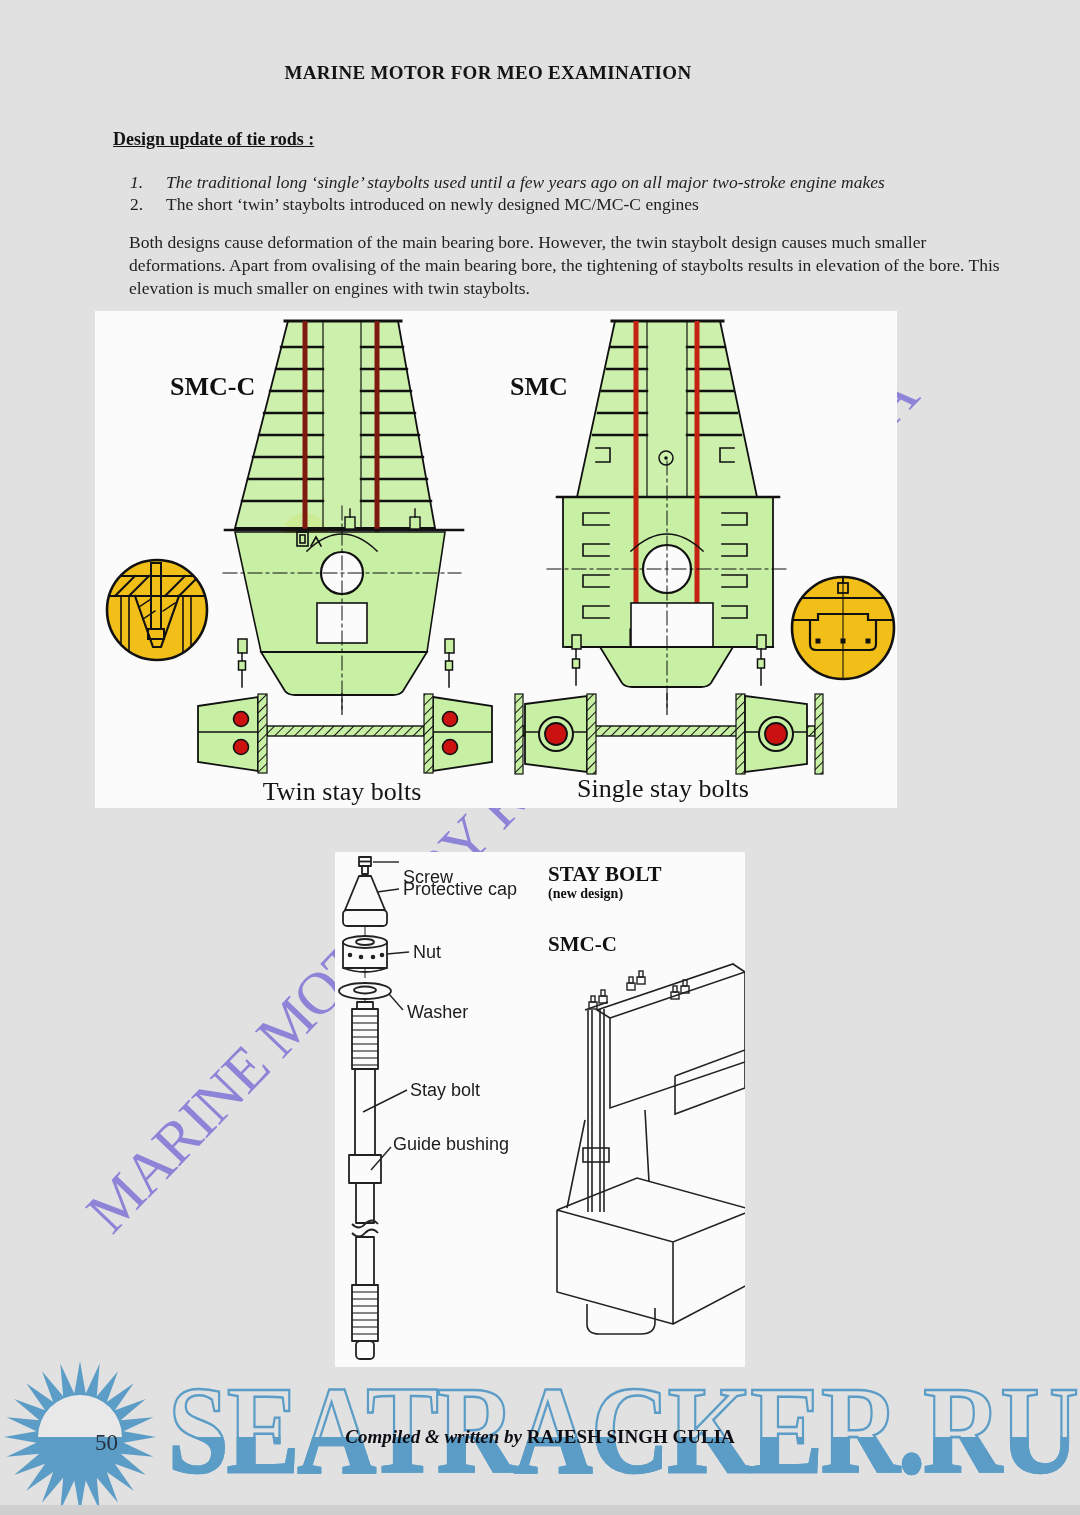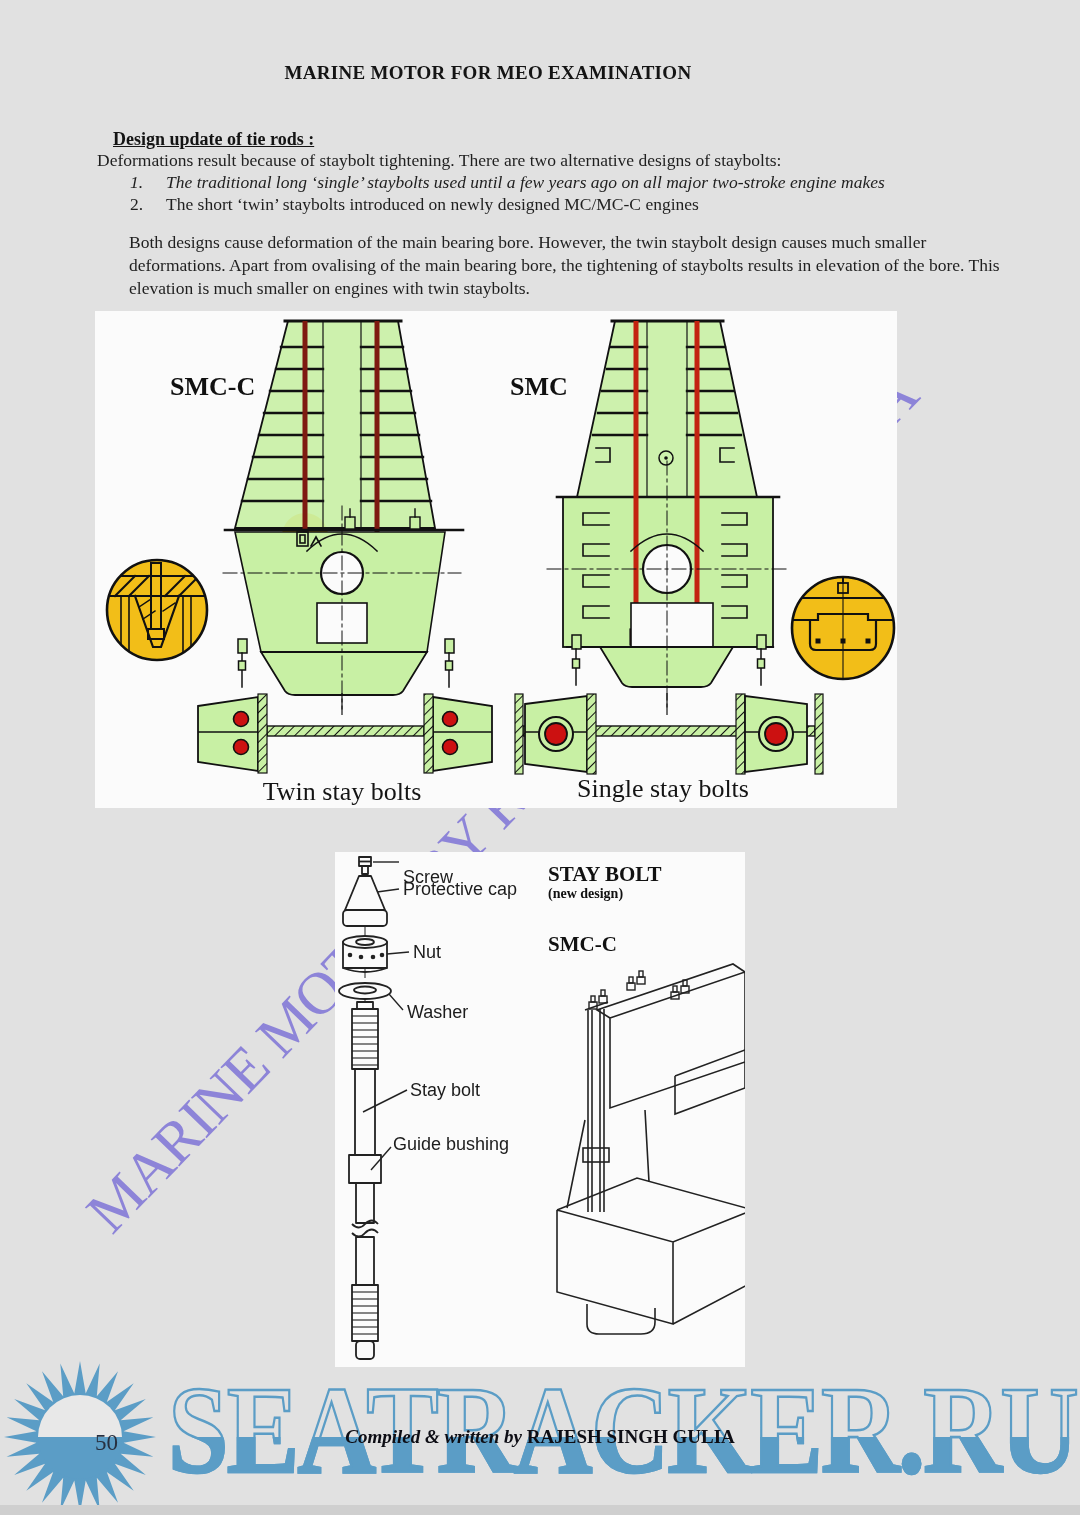--- a/index.html
+++ b/index.html
@@ -40,21 +40,20 @@
 </style>
 </head>
 <body>
 
 <div id="page">
 
   <div id="wm-diagonal" class="abs">MARINE MOTOR BY RAJESH SINGH GULIA</div>
 
   <div class="abs doc-title">MARINE MOTOR FOR MEO EXAMINATION</div>
   <div class="abs sec-heading">Design update of tie rods :</div>
-  <div class="abs intro">Deformations result because of staybolt tightening. There are two alternative designs of staybolts:</div>
   <div class="abs list-item li1">
     <span class="list-num">1.</span><span class="list-text">The traditional long ‘single’ staybolts used until a few years ago on all major two-stroke engine makes</span>
   </div>
   <div class="abs list-item li2">
     <span class="list-num">2.</span><span class="list-text">The short ‘twin’ staybolts introduced on newly designed MC/MC-C engines</span>
   </div>
   <div class="abs para">Both designs cause deformation of the main bearing bore. However, the twin staybolt design causes much smaller deformations. Apart from ovalising of the main bearing bore, the tightening of staybolts results in elevation of the bore. This elevation is much smaller on engines with twin staybolts.</div>
 
   <div id="fig1" class="abs figbox">
     <svg width="802" height="497" viewBox="0 0 802 497">

